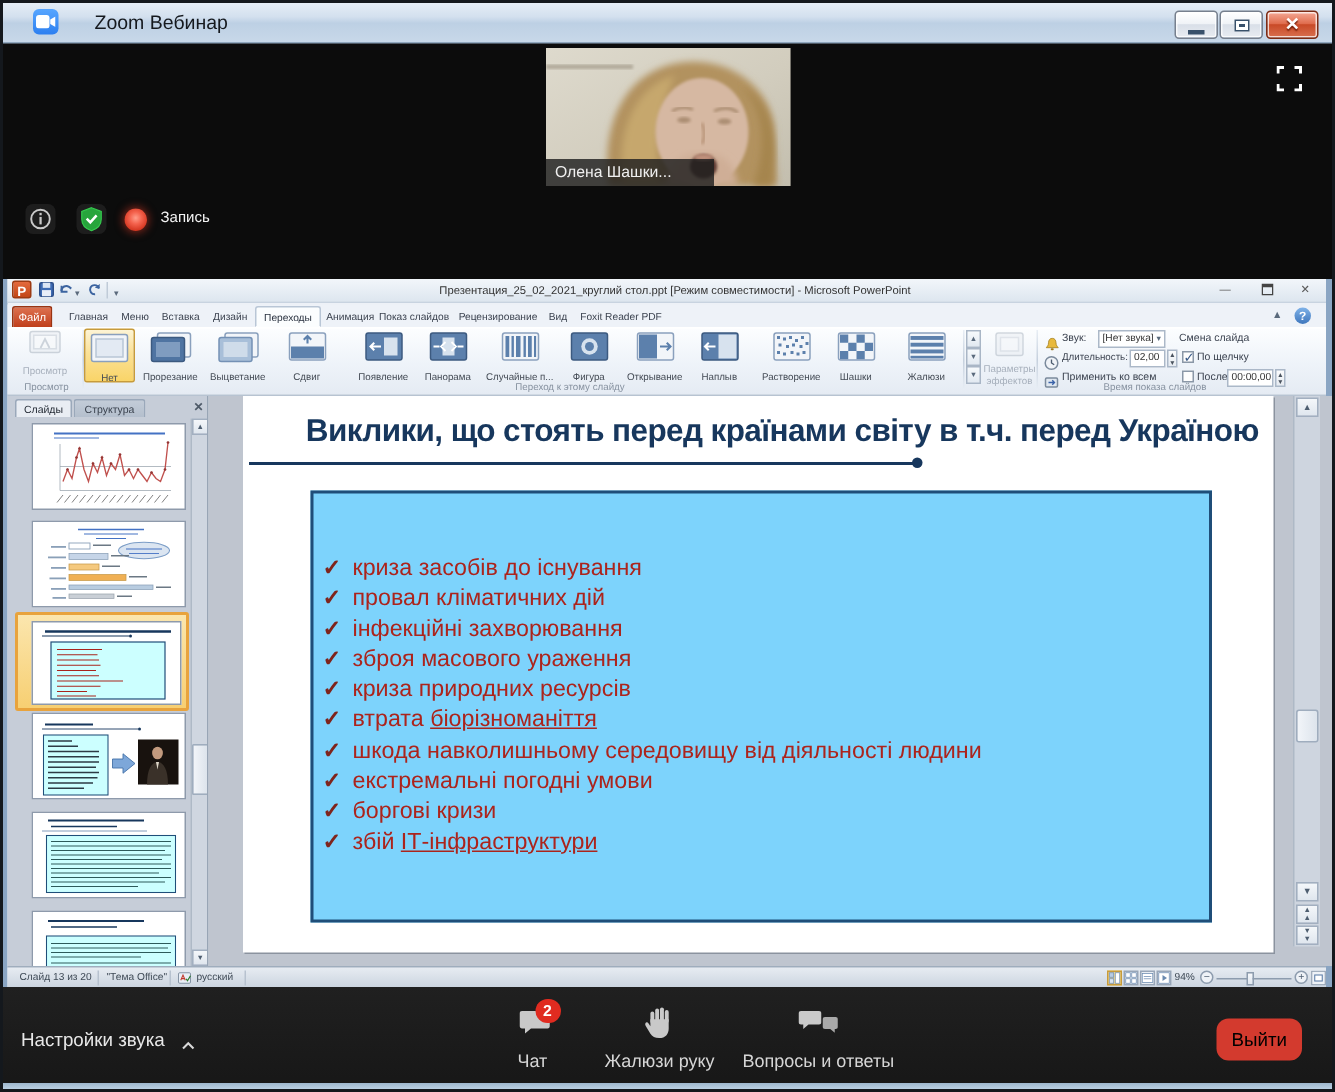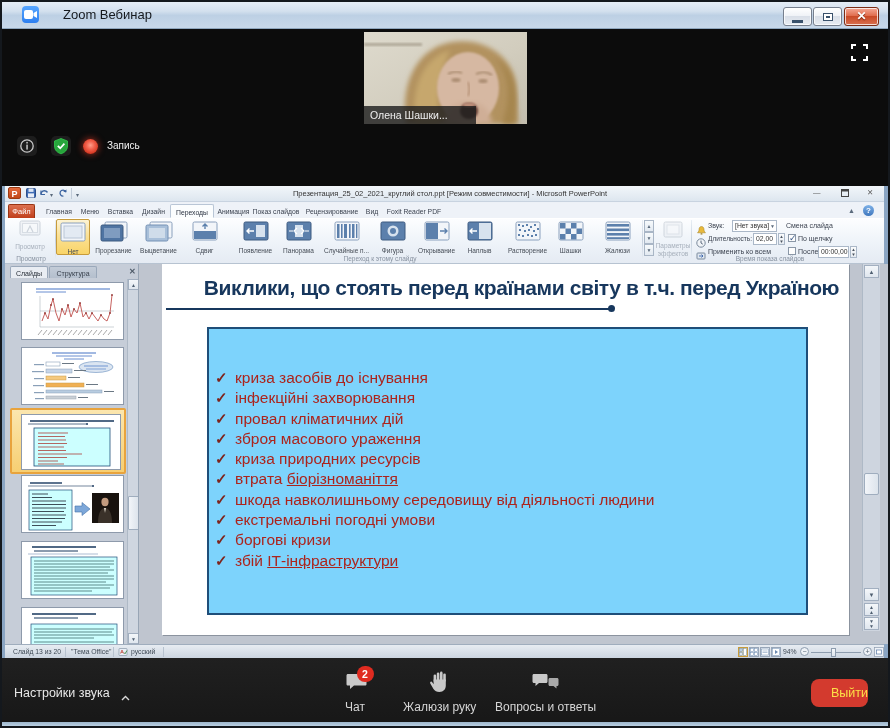--- a/index.html
+++ b/index.html
@@ -143,21 +143,21 @@
   #zoom-slider-thumb { left:826px; top:3px; width:5px; height:9px; background:linear-gradient(180deg,#f6f8fb,#dfe6ee); border:1px solid #8d9cae; }
 
   
   #toolbar { left:0; top:658px; width:890px; height:68px; background:linear-gradient(180deg,#202020,#171717); }
   #audio-settings { left:14px; top:28px; font-size:12.5px; color:#e8e8e8; }
   #audio-chevron { left:121px; top:31px; width:9px; height:9px; }
   .tb-label { top:42px; font-size:12px; color:#d6d6d6; white-space:nowrap; }
   #chat-badge { left:357px; top:8px; min-width:17px; height:16px; border-radius:8px; background:#e02b20;
     color:#fff; font-size:10.5px; font-weight:bold; text-align:center; line-height:16px; padding:0 4px 0 3px; }
   #leave-btn { left:811px; top:21px; width:57px; height:28px; border-radius:8px; background:#d33a2e;
-    color:#fde047; font-size:12.5px; text-align:right; line-height:28px; }
+    color:#000000; font-size:12.5px; text-align:center; line-height:28px; }
   #bottom-edge { left:2px; top:722px; width:886px; height:4px; background:linear-gradient(180deg,#9db6cc,#b9cfe2); }
 </style>
 </head>
 <body>
 
 <div id="zoom-window">
 
   <div id="titlebar" class="abs">
     <div id="zoom-app-icon" class="abs">
       <svg width="13" height="9" viewBox="0 0 13 9">
@@ -674,22 +674,22 @@
     </div>
 
     <div id="editor" class="abs">
       <div id="slide" class="abs">
         <div id="slide-title" class="abs">Виклики, що стоять перед країнами світу в т.ч. перед Україною</div>
         <div id="title-rule" class="abs"></div>
         <div id="title-dot" class="abs"></div>
         <div id="content-box" class="abs">
           <div id="bullet-list" class="abs">
             <div class="li"><span class="chk-mark">✓</span><span>криза засобів до існування</span><span class="lnk"></span></div>
+            <div class="li"><span class="chk-mark">✓</span><span>провал кліматичних дій</span><span class="lnk"></span></div>
             <div class="li"><span class="chk-mark">✓</span><span>інфекційні захворювання</span><span class="lnk"></span></div>
-            <div class="li"><span class="chk-mark">✓</span><span>провал кліматичних дій</span><span class="lnk"></span></div>
             <div class="li"><span class="chk-mark">✓</span><span>зброя масового ураження</span><span class="lnk"></span></div>
             <div class="li"><span class="chk-mark">✓</span><span>криза природних ресурсів</span><span class="lnk"></span></div>
             <div class="li"><span class="chk-mark">✓</span><span>втрата </span><span class="lnk">біорізноманіття</span></div>
             <div class="li"><span class="chk-mark">✓</span><span>шкода навколишньому середовищу від діяльності людини</span><span class="lnk"></span></div>
             <div class="li"><span class="chk-mark">✓</span><span>екстремальні погодні умови</span><span class="lnk"></span></div>
             <div class="li"><span class="chk-mark">✓</span><span>боргові кризи</span><span class="lnk"></span></div>
             <div class="li"><span class="chk-mark">✓</span><span>збій </span><span class="lnk">ІТ-інфраструктури</span></div>
           </div>
         </div>
       </div>

